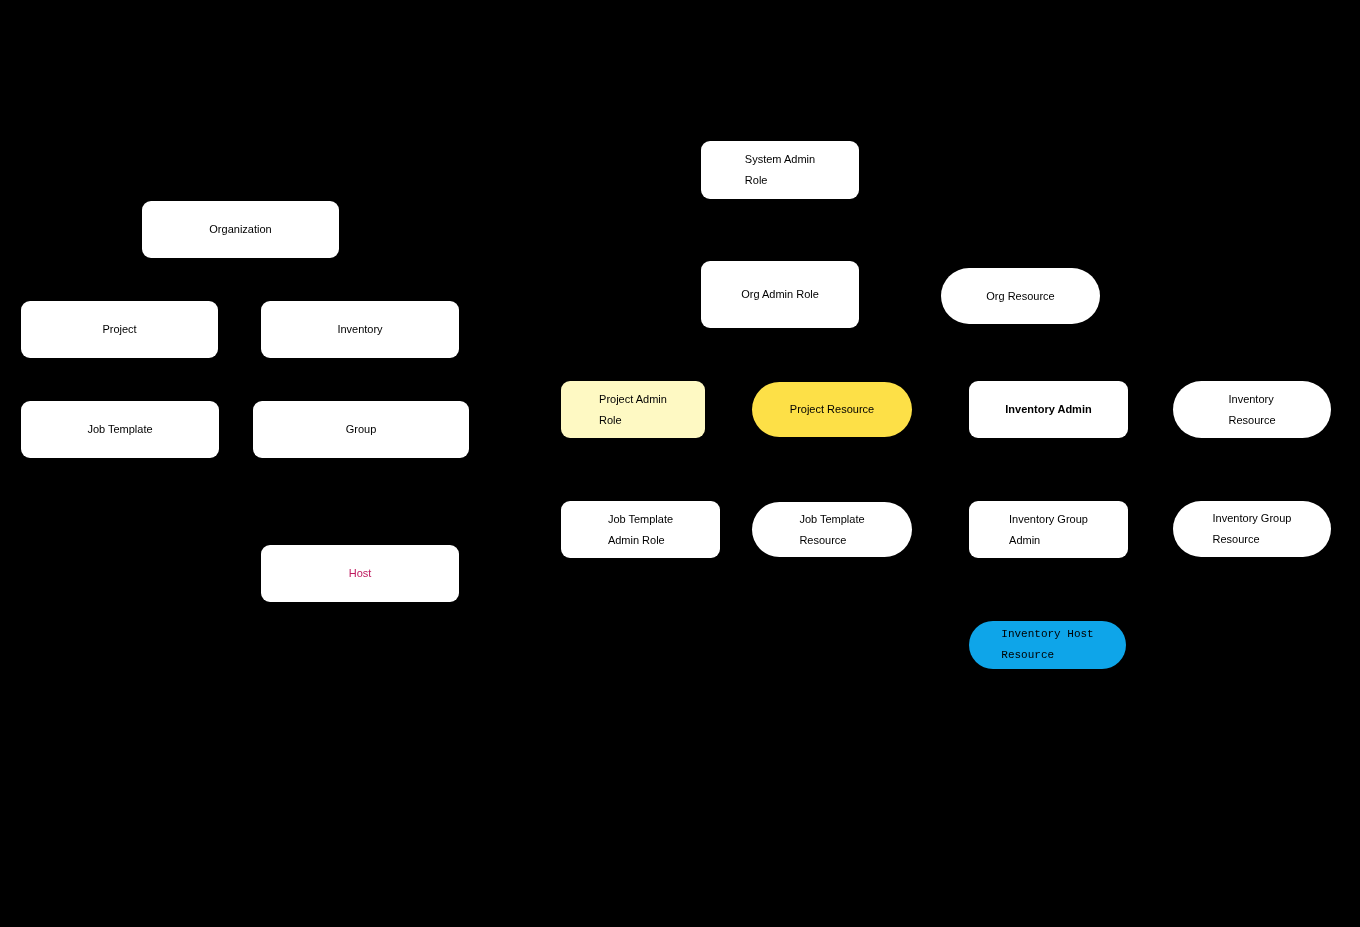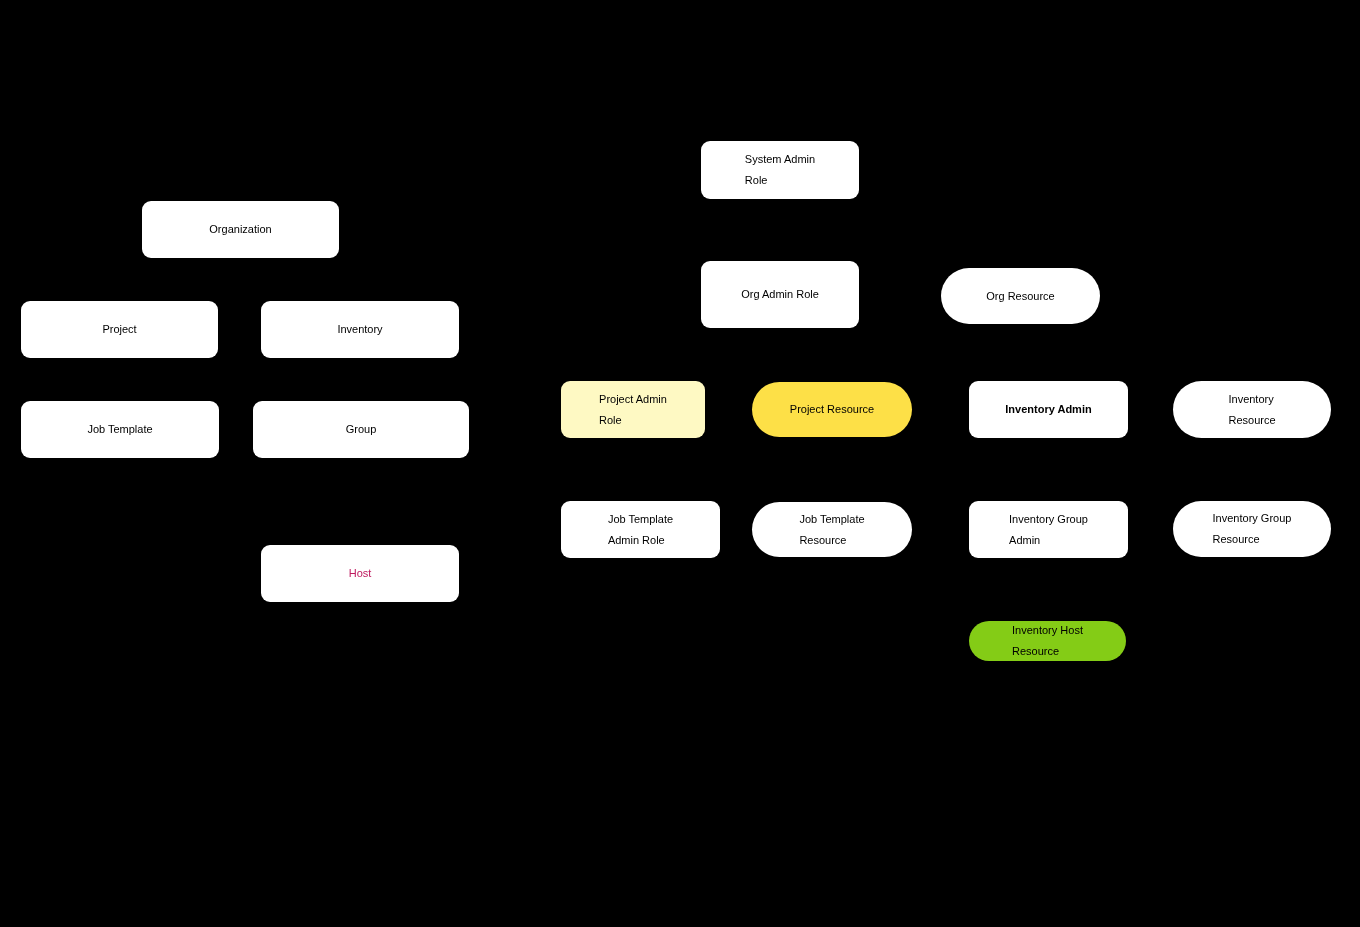--- a/index.html
+++ b/index.html
@@ -51,15 +51,15 @@
   <div class="node" style="left: 1173px; top: 381px; width: 158px; height: 57px; border-radius: 28.5px; background: rgb(255, 255, 255); color: rgb(0, 0, 0);">Inventory
 Resource</div>
   <div class="node" style="left: 561px; top: 501px; width: 159px; height: 57px; border-radius: 9px; background: rgb(255, 255, 255); color: rgb(0, 0, 0);">Job Template
 Admin Role</div>
   <div class="node" style="left: 752px; top: 502px; width: 160px; height: 55px; border-radius: 27.5px; background: rgb(255, 255, 255); color: rgb(0, 0, 0);">Job Template
 Resource</div>
   <div class="node" style="left: 969px; top: 501px; width: 159px; height: 57px; border-radius: 9px; background: rgb(255, 255, 255); color: rgb(0, 0, 0);">Inventory Group
 Admin</div>
   <div class="node" style="left: 1173px; top: 501px; width: 158px; height: 56px; border-radius: 28px; background: rgb(255, 255, 255); color: rgb(0, 0, 0);">Inventory Group
 Resource</div>
-  <div class="node" style="left: 969px; top: 621px; width: 157px; height: 40px; border-radius: 28px; background: #84cc16; color: rgb(0, 0, 0);">Inventory Host
+  <div class="node" style="left: 969px; top: 621px; width: 157px; height: 48px; border-radius: 28px; background: #0ea5e9; color: rgb(0, 0, 0); font-family: Liberation Mono, monospace;">Inventory Host
 Resource</div>
 </div>
 
 </body></html>

